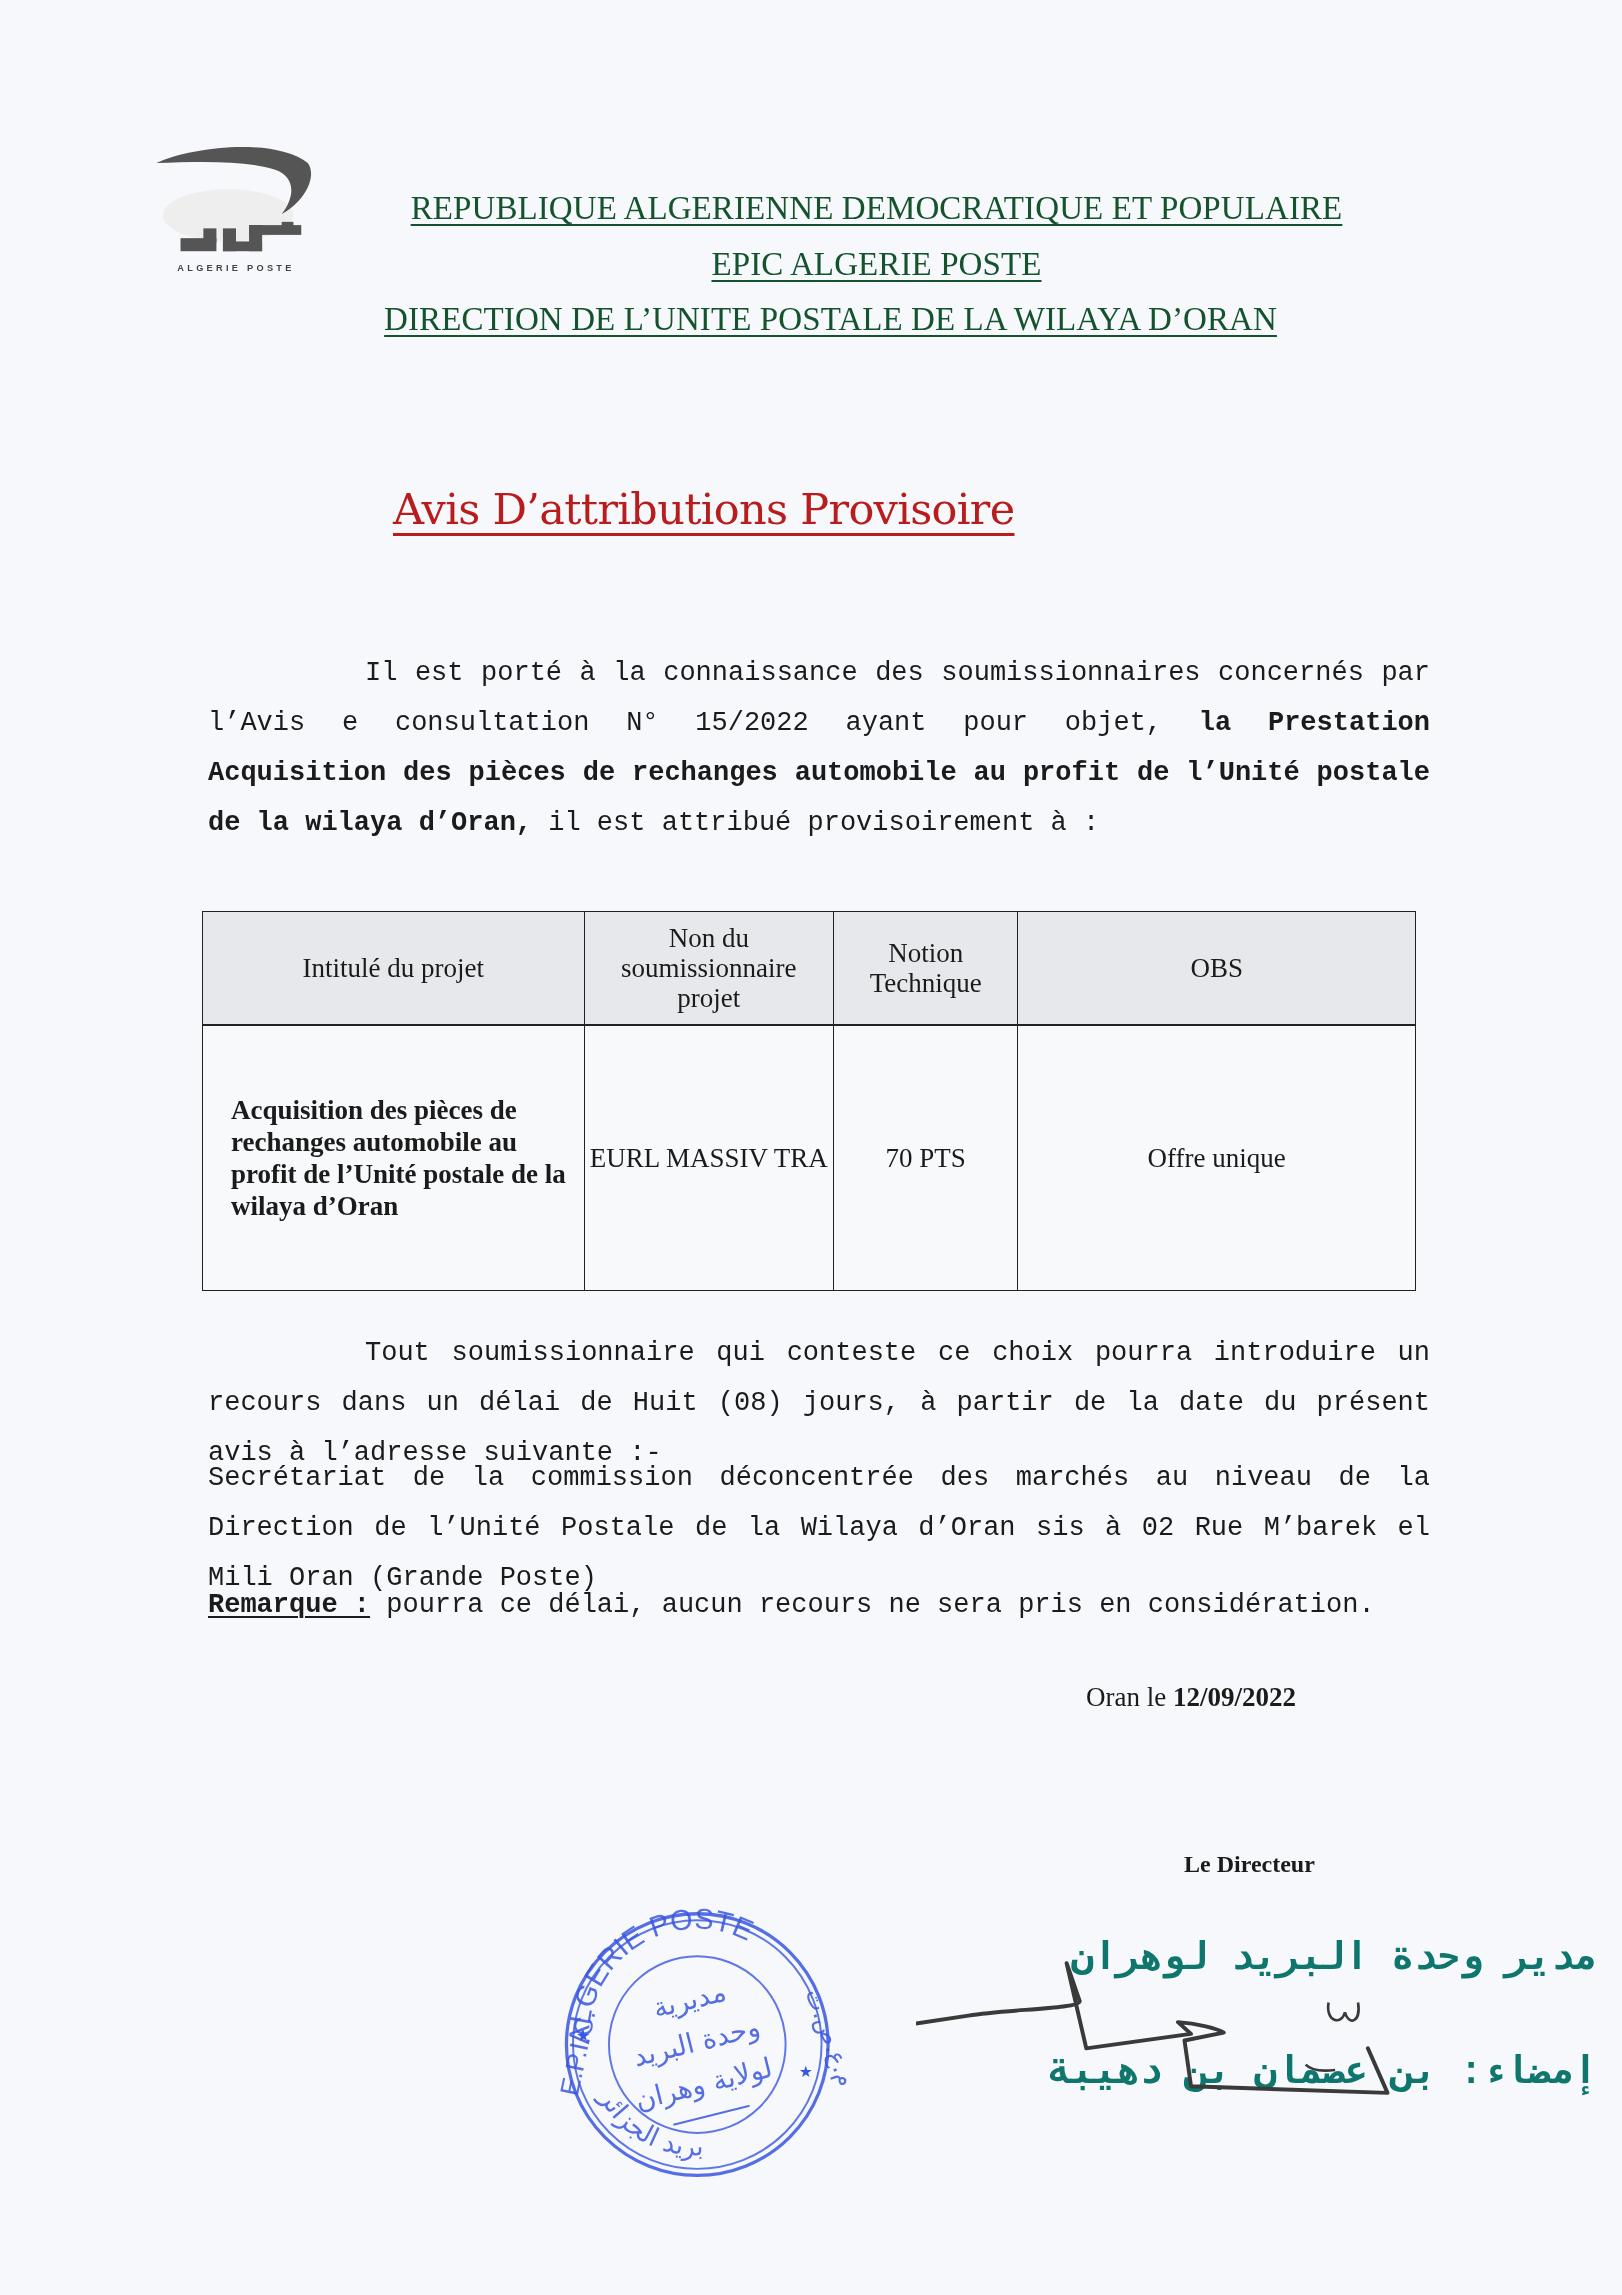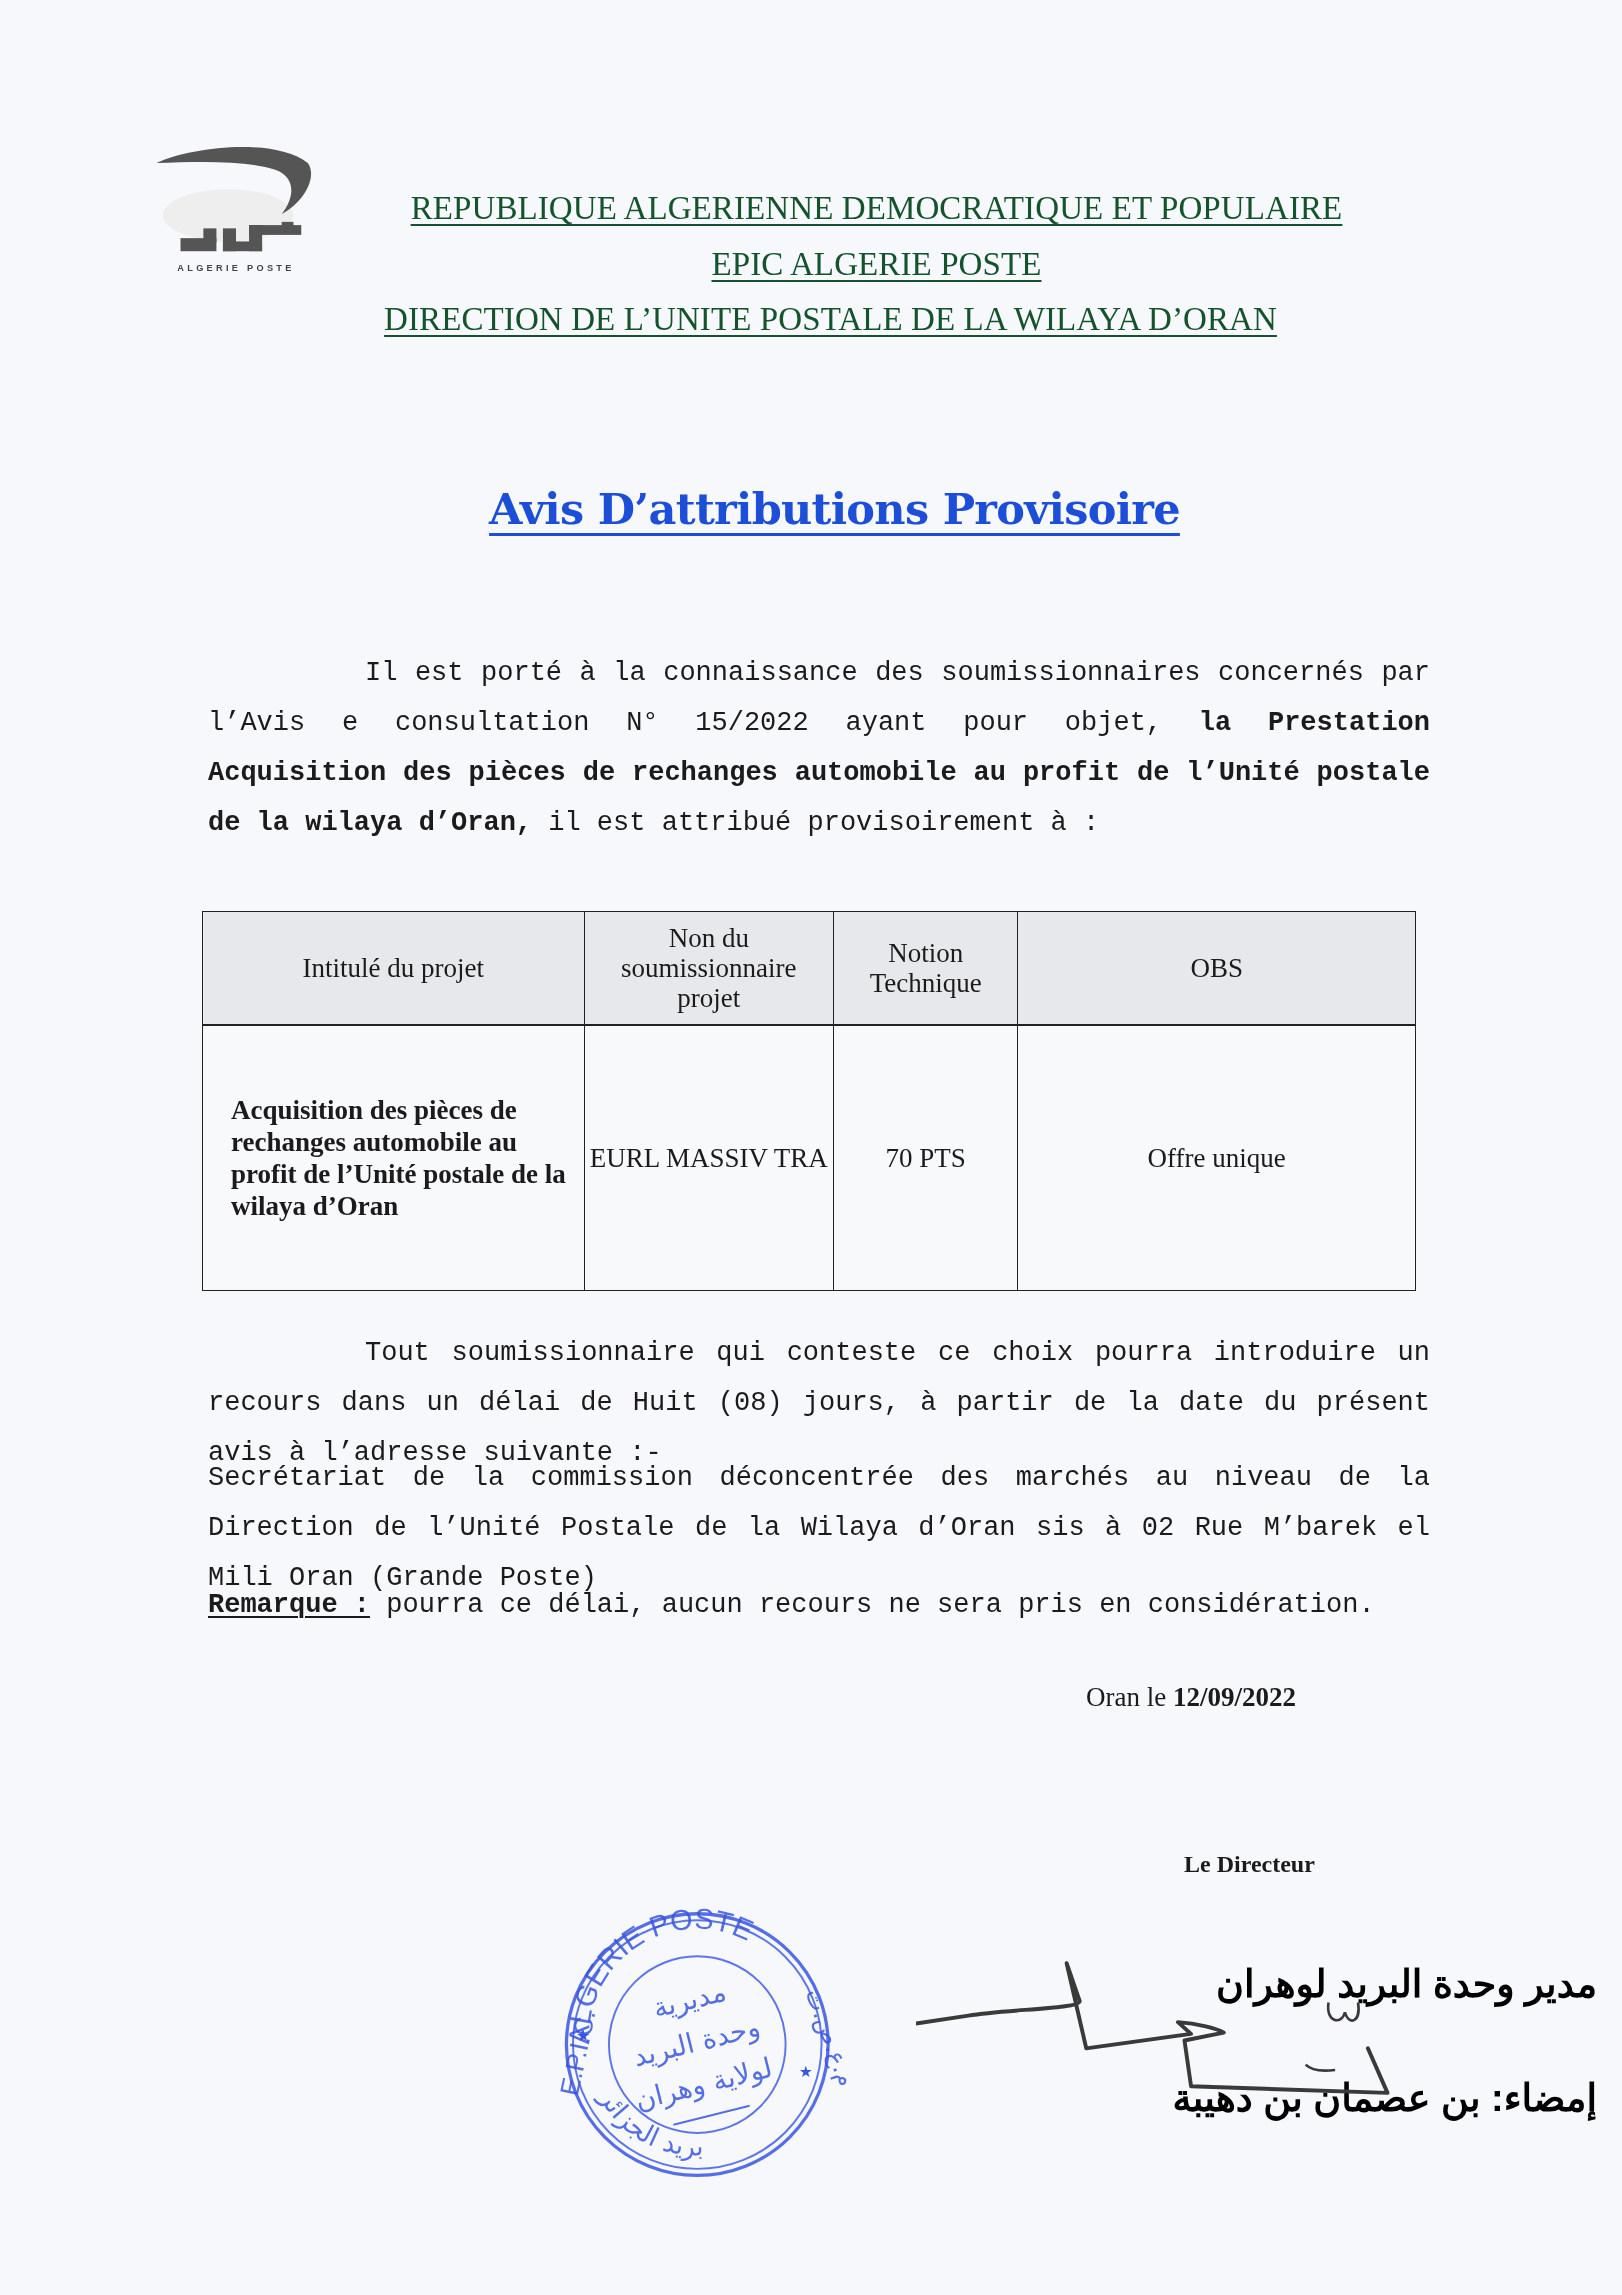--- a/index.html
+++ b/index.html
@@ -25,25 +25,25 @@
     text-decoration: underline; text-decoration-thickness: 2px;
     text-underline-offset: 5.2px; white-space: nowrap; letter-spacing: 0.1px;
     transform: scaleX(1); color: #14532d;
   }
   .hdr1 { left: 340px; top: 190px; width: 1073px; }
   .hdr2 { left: 340px; top: 246px; width: 1073px; }
   .hdr3 { left: 294px; top: 301px; width: 1073px; }
 
   
   .title {
-    left: 393px; top: 484px; width: 883px; text-align: center;
-    font-family: "DejaVu Serif", serif; font-weight: bold; font-size: 43px;
+    left: 393px; top: 484px; width: 883px; 
+    font-family: "DejaVu Serif", serif; font-weight: normal; font-size: 43px;
     letter-spacing: -0.7px;
     text-decoration: underline; text-decoration-thickness: 3.3px; text-underline-offset: 9.2px;
-    color: #1d4ed8;
+    color: #b91c1c;
   }
 
   
   .para {
     position: absolute; left: 208px; width: 1222px; font-size: 27px;
     line-height: 50px; text-align: justify; text-align-last: left; font-family: Liberation Mono, monospace;
   }
   .p1 { top: 648px; text-indent: 157px; }
   .b { font-weight: bold; }
 
@@ -69,22 +69,22 @@
   .p4 { top: 1580px; }
   .remark { font-weight: bold; text-decoration: underline; text-decoration-thickness: 2px; text-underline-offset: 3.9px; }
 
   .date { left: 1086px; top: 1682px; font-size: 27px; white-space: nowrap; }
   .director { left: 1184px; top: 1851px; font-size: 24px; font-weight: bold; white-space: nowrap; }
 
   
   .stamp { left: 537px; top: 1881px; width: 314px; height: 301px; }
   .sig { left: 916px; top: 1950px; width: 537px; height: 177px; }
   .arabic-blue {
-    position: absolute; color: #000000; font-family: Liberation Sans, sans-serif;
-    font-weight: bold; white-space: nowrap; direction: rtl; margin-top: 28px;
+    position: absolute; color: #0f766e; font-family: Liberation Mono, monospace;
+    font-weight: bold; white-space: nowrap; direction: rtl;
   }
   .ar1 { right: 26px; top: 1934px; font-size: 38px; }
   .ar2 { right: 26px; top: 2048px; font-size: 38px; }
 </style>
 </head>
 <body>
 
 <div class="abs logo">
   <svg width="170" height="124" viewBox="0 0 260 190">
     <ellipse cx="118" cy="120" rx="100" ry="40" fill="#eeeeee"></ellipse>

